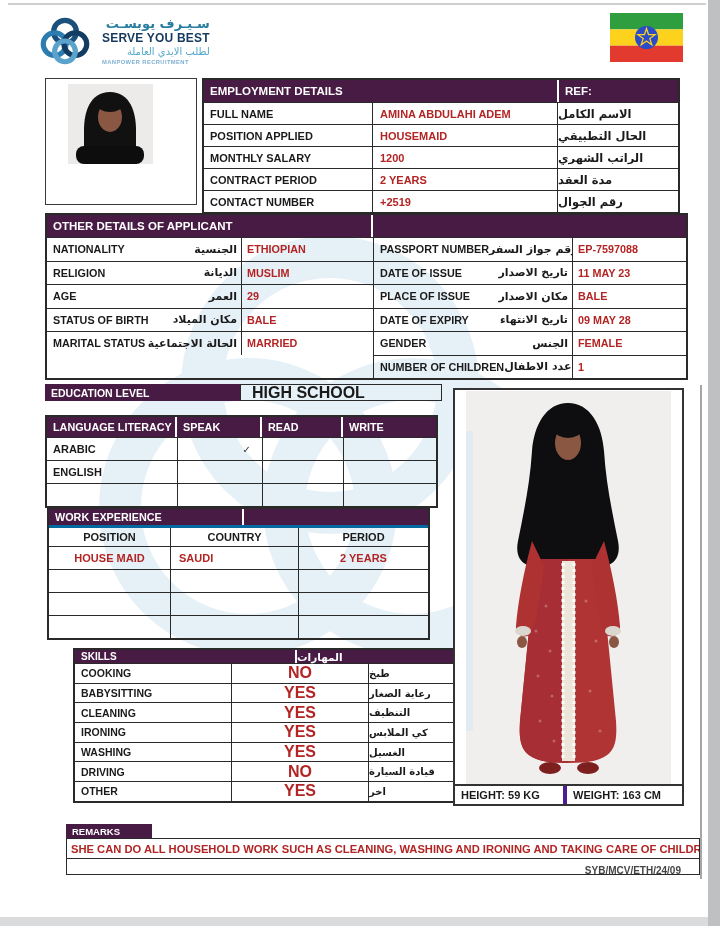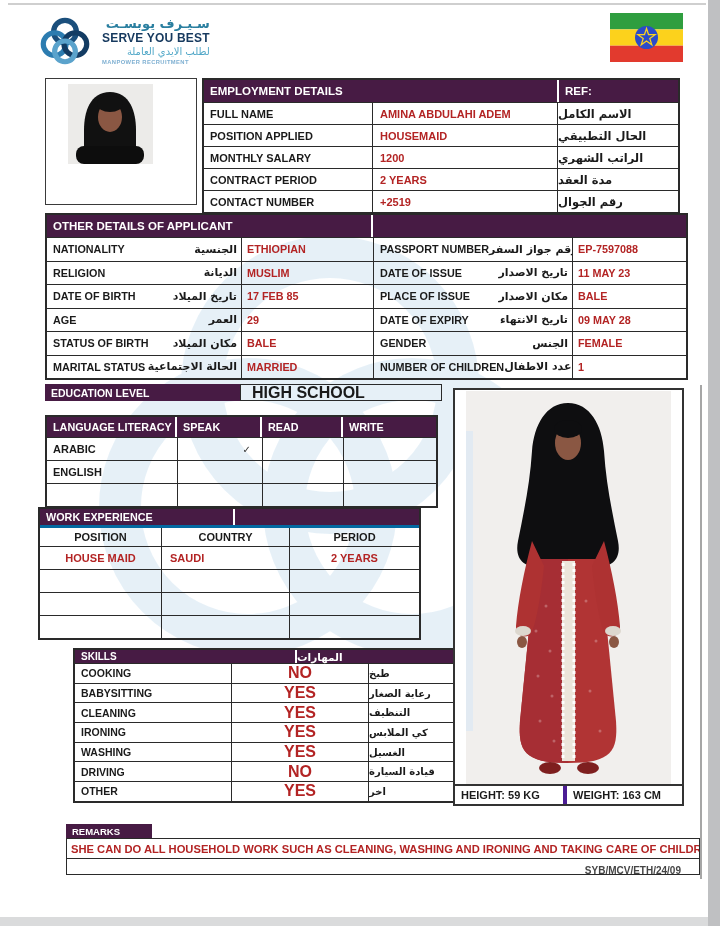--- a/index.html
+++ b/index.html
@@ -57,21 +57,21 @@
   .lang{left:45px;top:415px;width:393px;}
   .lang .hdr{height:20px;font-size:10.8px;}
   .lang .hc{height:100%;display:flex;align-items:center;padding-left:6px;box-sizing:border-box;border-right:2px solid #fff;}
   .lang .hc:last-child{border-right:none;flex:1;}
   .lang .lrow{display:flex;height:22px;border-top:1px solid #2a2a2a;}
   .lang .lc{width:130px;padding-left:6px;font-weight:bold;font-size:11px;}
   .lang .sc{width:85px;border-left:1px solid #2a2a2a;justify-content:flex-end;padding-right:11px;font-size:10px;color:#333;}
   .lang .rc{width:81px;border-left:1px solid #2a2a2a;}
   .lang .wc{flex:1;border-left:1px solid #2a2a2a;}
   
-  .we{left:38px;top:507px;width:383px;}
+  .we{left:47px;top:507px;width:383px;}
   .we .hdr{height:16px;font-size:10.8px;}
   .we .wh1{width:195px;padding-left:6px;border-right:2px solid #fff;box-sizing:border-box;height:100%;display:flex;align-items:center;}
   .we .cols{display:flex;height:18px;border-top:3px solid #0369a1;font-weight:bold;font-size:11px;}
   .we .cols .c{justify-content:center;}
   .we .wrow{display:flex;height:22px;border-top:1px solid #2a2a2a;font-weight:bold;font-size:11px;}
   .we .p{width:121px;justify-content:center;}
   .we .co{width:128px;border-left:1px solid #2a2a2a;padding-left:8px;}
   .we .pe{flex:1;border-left:1px solid #2a2a2a;justify-content:center;}
   
   .sk{left:45px;top:648px;width:390px;margin-left:28px;}
@@ -195,27 +195,20 @@
             <span class="ar" dir="rtl">الجنسية</span>
           </div>
           <div class="c oval red">ETHIOPIAN</div>
         </div>
           <div class="orow">
           <div class="c olab">
             <span>RELIGION</span>
             <span class="ar" dir="rtl">الديانة</span>
           </div>
           <div class="c oval red">MUSLIM</div>
-        </div>
-          <div class="orow">
-          <div class="c olab">
-            <span>DATE OF BIRTH</span>
-            <span class="ar" dir="rtl">تاريخ الميلاد</span>
-          </div>
-          <div class="c oval red">17 FEB 85</div>
         </div>
           <div class="orow">
           <div class="c olab">
             <span>AGE</span>
             <span class="ar" dir="rtl">العمر</span>
           </div>
           <div class="c oval red">29</div>
         </div>
           <div class="orow">
           <div class="c olab">

